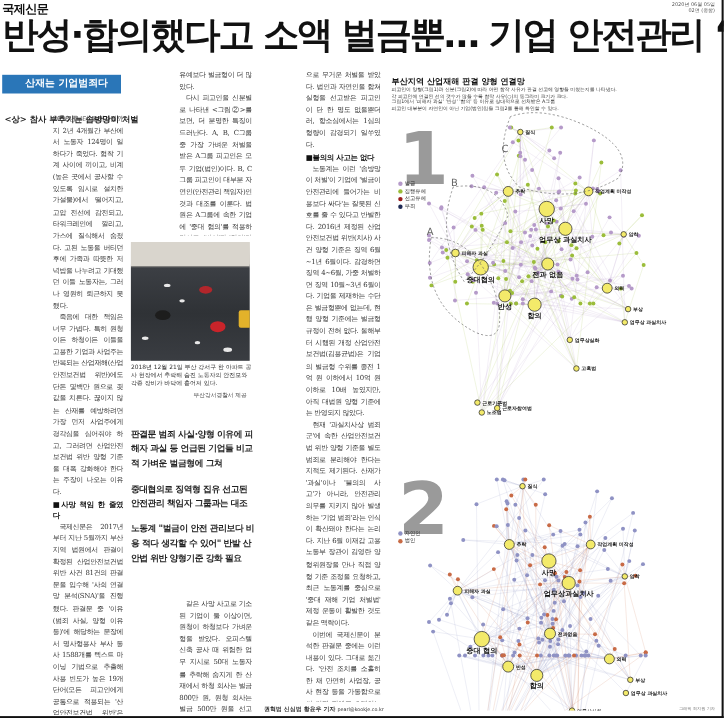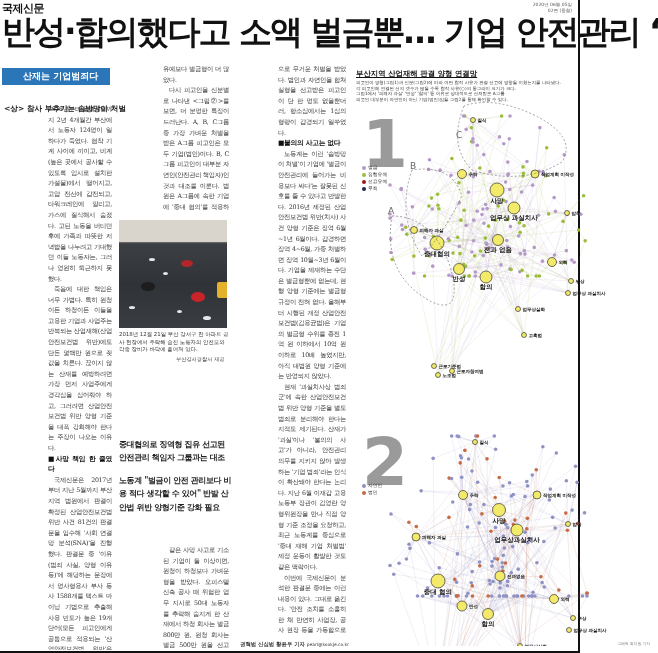--- a/index.html
+++ b/index.html
@@ -1,35 +1,35 @@
 <!DOCTYPE html>
 <html><head>
 <meta charset="utf-8">
 <style>
   * { box-sizing: border-box; margin: 0; padding: 0; }
   html, body { width: 658px; height: 653px; background: #fff; overflow: hidden; }
   body { font-family: "DejaVu Sans", "Liberation Sans", sans-serif; color: #222; position: relative; }
-  .page { position: absolute; left: 0; top: 0; width: 580px; height: 653px; border: 2px solid #111; border-top: none; border-left: none; }
+  .page { position: absolute; left: 0; top: 0; width: 658px; height: 653px; border: 2px solid #111; border-top: none; border-left: none; }
   .masthead { position: absolute; left: 2px; top: 1px; font-size: 11px; font-weight: bold; color: #111; letter-spacing: -0.5px; }
   .dateline { position: absolute; right: 6px; top: 2px; font-size: 4.5px; color: #555; text-align: right; line-height: 6px; }
   .headline { position: absolute; left: 2px; top: 12px; font-size: 33px; font-weight: bold; color: #111; letter-spacing: -2px; white-space: nowrap; line-height: 40px; }
   .col { position: absolute; font-size: 6.3px; line-height: 10.6px; color: #333; text-align: justify; overflow: hidden; font-family: "DejaVu Serif", "Liberation Serif", serif; letter-spacing: -0.3px; }
   .col p { text-indent: 6px; padding-left: 44px; }
   .col p.noindent { text-indent: 0; }
   .series-tag { position: absolute; left: 2px; top: 68px; width: 108px; height: 17px; background: #2a76b8; color: #fff; font-size: 9px; font-weight: bold; line-height: 17px; padding-left: 21px; }
   .sub-head { position: absolute; left: 4px; top: 104px; font-size: 7.6px; font-weight: bold; color: #222; }
   .section-head { font-weight: bold; font-family: "DejaVu Sans", sans-serif; color: #111; font-size: 6.8px; text-indent: 0 !important; }
   .photo { position: absolute; left: 119px; top: 220px; width: 108px; height: 108px; background: linear-gradient(180deg,#d8d4cc 0%,#bfbab0 18%,#3c3f44 22%,#2f3236 60%,#3a3d42 100%); overflow: hidden; }
   .photo .wall { position:absolute; left:0; top:0; width:108px; height:22px; background:#d9d5cd; }
   .photo .spot { position:absolute; border-radius:50%; }
   .caption { position: absolute; left: 119px; top: 331px; width: 112px; font-size: 5.4px; line-height: 7.6px; color: #333; }
   .credit { position: absolute; left: 176px; top: 356px; font-size: 5.2px; color: #444; }
   .pullquote { position: absolute; left: 119px; font-size: 8px; line-height: 13.4px; font-weight: bold; color: #222; width: 114px; letter-spacing: -0.4px; }
   .graphic { position: absolute; left: 352px; top: 66px; width: 300px; height: 580px; }
-  .g-title { position: absolute; left: 4px; top: 3px; font-size: 7.4px; font-weight: bold; color: #111; text-decoration: underline; }
+  .g-title { position: absolute; left: 4px; top: 3px; font-size: 7.4px; font-weight: bold; color: #111; }
   .g-desc { position: absolute; left: 4px; top: 14px; font-size: 4.4px; line-height: 5.6px; color: #333; width: 290px; }
   .big-num { position: absolute; font-size: 66px; font-weight: bold; color: #9a9a9a; font-family: "DejaVu Sans", sans-serif; }
   .legend { position: absolute; font-size: 4.8px; line-height: 7px; color: #333; }
   .legend .dot { display: inline-block; width: 4px; height: 4px; border-radius: 50%; margin-right: 2px; vertical-align: middle; }
   .net { position: absolute; left: 0; top: 0; }
   .g-credit { position: absolute; right: 2px; bottom: 0; font-size: 3.8px; color: #777; }
   .byline { position: absolute; left: 240px; top: 641px; font-size: 5.4px; font-weight: bold; color: #333; white-space: nowrap; }
   .byline span { font-weight: normal; font-size: 4.4px; }
 </style>
 </head>
@@ -68,20 +68,21 @@
     <div class="spot" style="left:98px;top:62px;width:12px;height:16px;background:#e3b22a;border-radius:2px;"></div>
     <div class="spot" style="left:10px;top:86px;width:6px;height:3px;background:#e8e8e8;"></div>
     <div class="spot" style="left:84px;top:96px;width:8px;height:4px;background:#e8e8e8;"></div>
     <div class="spot" style="left:44px;top:52px;width:5px;height:3px;background:#e8e8e8;"></div>
     <div class="spot" style="left:30px;top:38px;width:6px;height:3px;background:#e8e8e8;"></div>
     <div class="spot" style="left:58px;top:90px;width:5px;height:3px;background:#e8e8e8;"></div>
   </div>
   <div class="caption">2018년 12월 21일 부산 강서구 한 아파트 공사 현장에서 추락해 숨진 노동자의 안전모와 각종 장비가 바닥에 흩어져 있다.</div>
   <div class="credit">부산강서경찰서 제공</div>
 
+  <div class="pullquote" style="top:388px;">판결문 범죄 사실·양형 이유에 피해자 과실 등 언급된 기업들 비교적 가벼운 벌금형에 그쳐</div>
   <div class="pullquote" style="top:438px;">중대협의로 징역형 집유 선고된 안전관리 책임자 그룹과는 대조</div>
   <div class="pullquote" style="top:474px;">노동계 "벌금이 안전 관리보다 비용 적다 생각할 수 있어" 반발 산안법 위반 양형기준 강화 필요</div>
 
   <div class="col" style="left:119px; top:545px; width:110px; height:105px;">
     <p>같은 사망 사고로 기소된 기업이 둘 이상이면, 원청이 하청보다 가벼운 형을 받았다. 오피스텔 신축 공사 때 위험한 업무 지시로 50대 노동자를 추락해 숨지게 한 산재에서 하청 회사는 벌금 800만 원, 원청 회사는 벌금 500만 원을 선고(2019년 4월 부산지법 판결)받는 식이다.</p>
     <p>산재 사망 사고 유형별로는 추락·질식·외력보다는 압착(끼임·끼인)이 상대적</p>
   </div>
 
   <div class="col" style="left:234px; top:64px; width:112px; height:574px;">
     <p class="noindent">으로 무거운 처벌을 받았다. 법인과 자연인을 합쳐 실형을 선고받은 피고인이 단 한 명도 없을뿐더러, 항소심에서는 1심의 형량이 감경되기 일쑤였다.</p>

